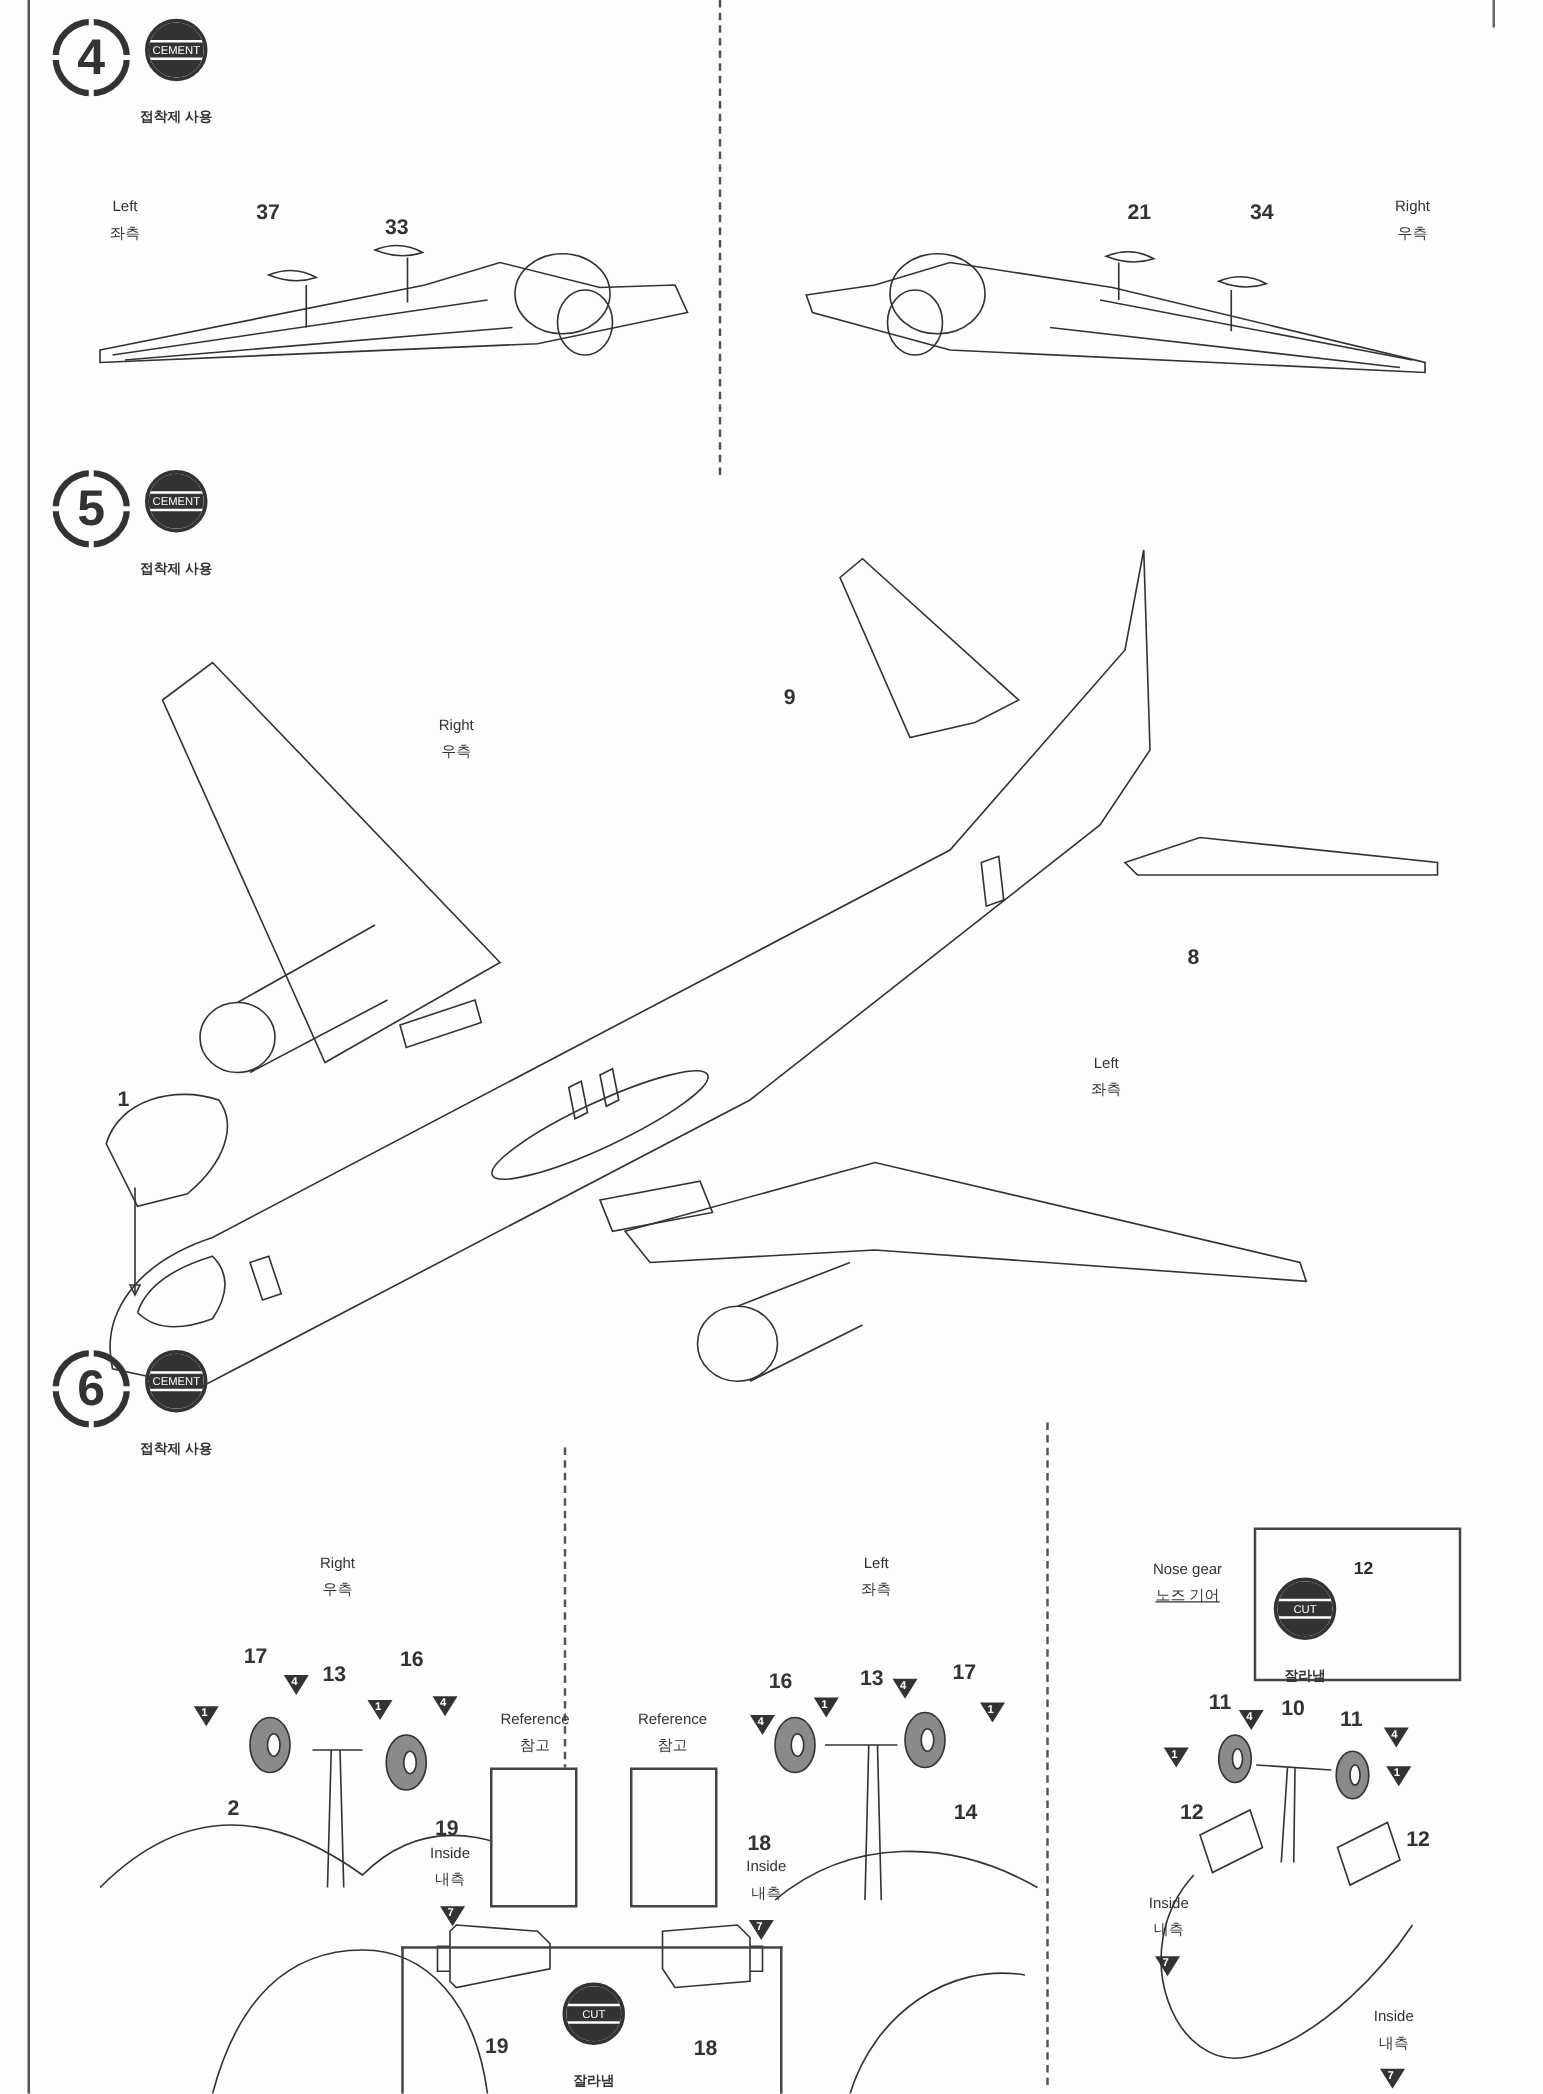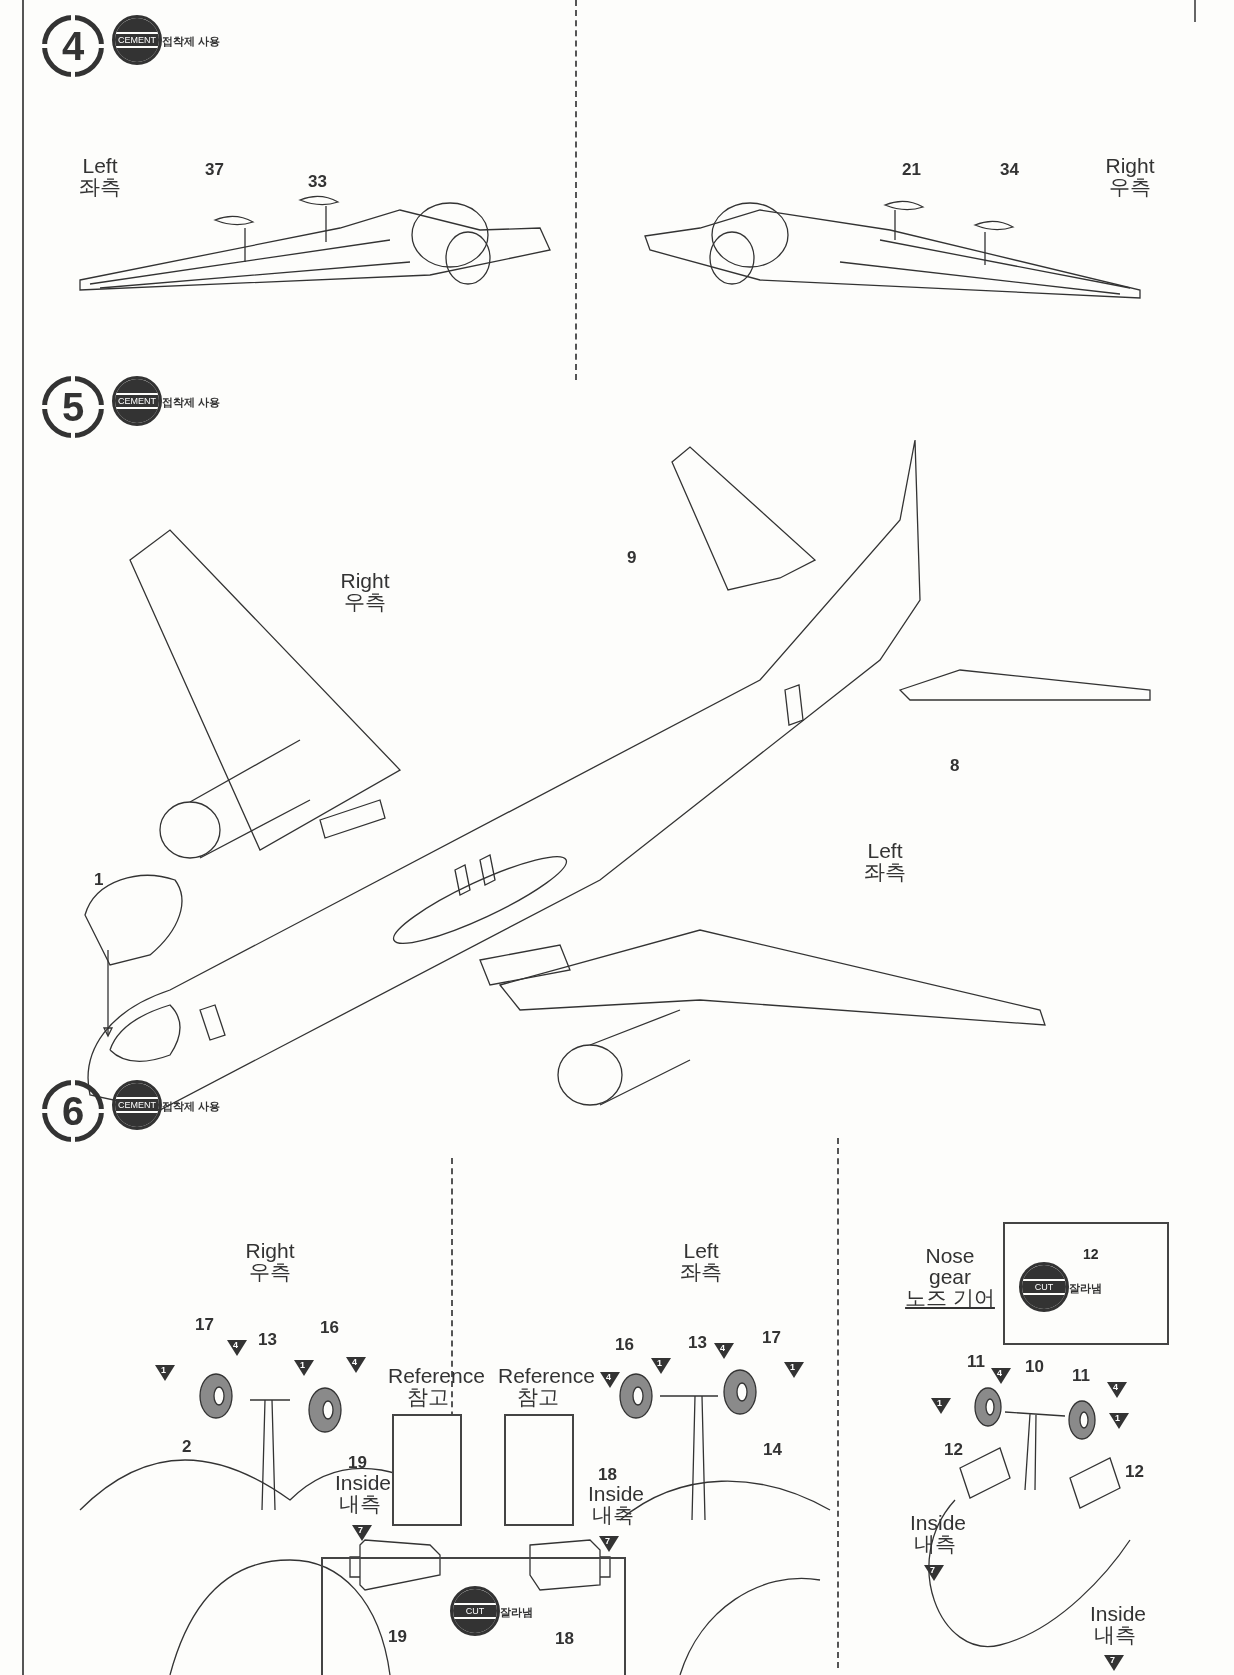--- a/index.html
+++ b/index.html
@@ -9,29 +9,29 @@
   .frame-right { position: absolute; left: 1194px; top: 0; width: 2px; height: 22px; background: #666; }
   .vdash { position: absolute; width: 0; border-left: 2px dashed #555; }
   .step { position: absolute; display: flex; align-items: flex-start; gap: 8px; }
   .step-num { width: 62px; height: 62px; border-radius: 50%; border: 5px solid #333;
               box-sizing: border-box; position: relative; display: flex; align-items: center; justify-content: center;
               font: bold 40px "Liberation Sans", sans-serif; color: #333; }
   .step-num::before, .step-num::after { content: ""; position: absolute; background: #fdfdfb; }
   .step-num::before { left: 50%; top: -6px; width: 4px; height: calc(100% + 12px); margin-left: -2px; }
   .step-num::after { top: 50%; left: -6px; height: 4px; width: calc(100% + 12px); margin-top: -2px; }
   .step-num span { position: relative; z-index: 2; }
-  .badge { display: flex; flex-direction: row; align-items: center; }
+  .badge { display: flex; flex-direction: column; align-items: center; }
   .badge-circle { width: 50px; height: 50px; border-radius: 50%; border: 3px solid #333; box-sizing: border-box;
                   position: relative; overflow: hidden; background: #fdfdfb; }
   .badge-circle::before { content: ""; position: absolute; left: 0; right: 0; top: 0; height: 14px; background: #333; }
   .badge-circle::after { content: ""; position: absolute; left: 0; right: 0; bottom: 0; height: 14px; background: #333; }
   .badge-band { position: absolute; left: 0; right: 0; top: 16px; height: 12px; background: #333;
                 color: #fff; font-size: 9px; text-align: center; line-height: 12px; z-index: 2; }
-  .badge-label { font-size: 11px; font-weight: bold; margin-top: 3px; color: #333; }
-  .lbl { position: absolute; text-align: center; font-size: 21px; line-height: 21px; color: #333; }
+  .badge-label { font-size: 11px; font-weight: bold; margin-top: 21px; color: #333; }
+  .lbl { position: absolute; text-align: center; font-size: 12px; line-height: 21px; color: #333; }
   .pn { position: absolute; font-weight: bold; font-size: 17px; color: #333; }
   .box { position: absolute; border: 2px solid #444; box-sizing: border-box; background: #fdfdfb; }
   .tri { position: absolute; width: 0; height: 0; border-left: 10px solid transparent;
          border-right: 10px solid transparent; border-top: 16px solid #333; }
   .tri span { position: absolute; top: -16px; left: -4px; font-size: 9px; color: #fff; font-weight: bold; }
   svg.draw { position: absolute; left: 0; top: 0; }
   svg.draw * { fill: none; stroke: #333; stroke-width: 1.3; }
   svg.draw .tire { fill: #8a8a8a; stroke: #333; }
   svg.draw .hub { fill: #fdfdfb; }
 </style>

